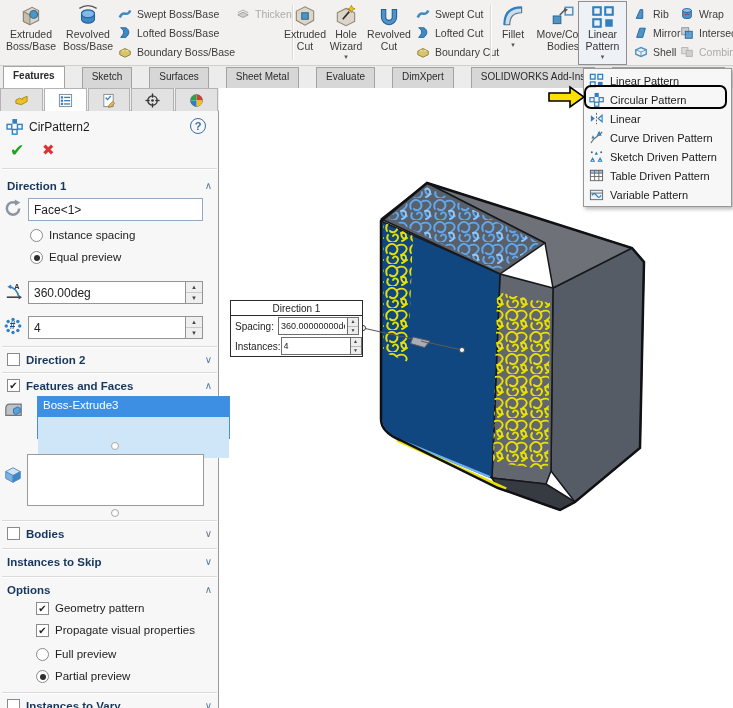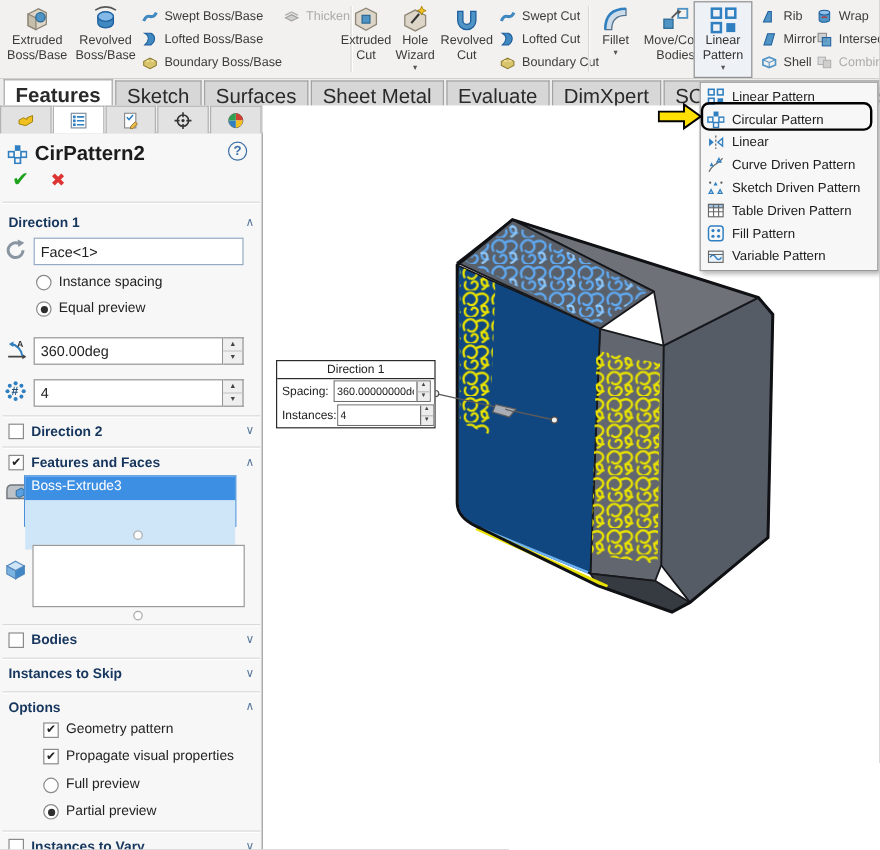--- a/index.html
+++ b/index.html
@@ -11,29 +11,29 @@
 .bigbtn{position:absolute;top:2px;height:62px;text-align:center;font-size:10.5px;line-height:1.12;color:#3b3b3b;cursor:default}
 .bigbtn svg{display:block;margin:1px auto 0}
 .smallbtn{position:absolute;height:17px;display:flex;align-items:center;gap:5px;font-size:10.5px;color:#3b3b3b;white-space:nowrap}
 .disabled{color:#ababab}
 .vsep{position:absolute;top:5px;height:55px;width:1px;background:#dbd9d6;box-shadow:1px 0 0 #fff}
 .dropglyph{font-size:7px;color:#555;line-height:1}
 .flyout-open{position:absolute;left:578px;top:1px;width:49px;height:64px;border:1px solid #8f8f8f;background:#eef2f7}
 
 
 .tabbar{position:absolute;left:0;top:66px;width:733px;height:22px;background:#ececec;display:flex;align-items:flex-end;padding-left:3px}
-.tab{height:21px;padding:3px 9px 0;background:#d7d7d7;border:1px solid #a3a3a3;border-bottom:none;font-size:17px;color:#2a2a2a;margin-right:2px;white-space:nowrap}
+.tab{height:21px;padding:3px 9px 0;background:#d7d7d7;border:1px solid #a3a3a3;border-bottom:none;font-size:10px;color:#2a2a2a;margin-right:17px;white-space:nowrap}
 .tab.active{background:#fff;font-weight:bold;height:22px}
 
 
 .pm{position:absolute;left:0;top:88px;width:219px;height:620px;background:#f7f7f7;border-right:1px solid #9a9a9a;font-size:11.5px}
 .pmtabs{position:absolute;top:0;left:0;width:219px;height:23px;display:flex;border-bottom:1px solid #c4c4c4;background:#ededed}
 .pmtab{width:43px;height:23px;display:flex;align-items:center;justify-content:center;border:1px solid #b3b3b3;border-bottom:none;background:#e2e2e2;margin-right:1px}
 .pmtab.active{background:#fff}
-.pm-title{position:absolute;left:6px;top:30px;display:flex;align-items:center;gap:6px;font-weight:bold;font-size:17px;color:#1c1c1c}
+.pm-title{position:absolute;left:6px;top:30px;display:flex;align-items:center;gap:6px;font-weight:normal;font-size:12px;color:#1c1c1c}
 .helpbtn{position:absolute;right:12px;top:30px;width:16px;height:16px;border:1.4px solid #3a6ea5;border-radius:50%;color:#3a6ea5;font-weight:bold;font-size:11px;display:flex;align-items:center;justify-content:center}
 .okbtn{position:absolute;left:10px;top:52px;font-size:17px;font-weight:bold;color:#1fa31f}
 .cancelbtn{position:absolute;left:42px;top:53px;font-size:15px;font-weight:bold;color:#d33}
 .pm-sep{position:absolute;left:2px;width:215px;height:1px;background:#dadada;box-shadow:0 1px 0 #fff}
 .sec{position:absolute;left:0;width:219px;height:19px;display:flex;align-items:center;padding:0 7px;gap:6px}
 .sec-label{font-weight:bold;font-size:11.5px;color:#17365d;white-space:nowrap}
 .chev{margin-left:auto;color:#5b7a9d;font-size:10px;line-height:1}
 .cb{width:13px;height:13px;background:#fff;border:1px solid #8a8a8a;display:inline-flex;align-items:center;justify-content:center;font-size:10px;line-height:1;color:#222;flex:none}
 .radio{width:13px;height:13px;border:1px solid #8a8a8a;border-radius:50%;background:#fff;display:inline-flex;align-items:center;justify-content:center;flex:none}
 .radio .dot{width:6px;height:6px;border-radius:50%;background:#2e2e2e}
@@ -578,21 +578,21 @@
     <div class="sec" style="top:288px">
       <span class="cb">
           <span>✔</span>
         </span>
       <span class="sec-label">Features and Faces</span>
       <span class="chev">∧</span>
     </div>
     <div class="fldrow-icon" style="top:312px"><svg width="19" height="19">
           <use href="#s-featscope"></use>
         </svg></div>
-    <div class="listbox" style="left:20px;top:308px;width:177px;height:43px;border:1px solid #4a90d9">
+    <div class="listbox" style="left:37px;top:308px;width:193px;height:43px;border:1px solid #4a90d9">
       <div class="li-sel">Boss-Extrude3</div>
       <div class="li-pale"></div>
     </div>
     <div class="handle" style="left:111px;top:354px"></div>
     <div class="fldrow-icon" style="top:378px"><svg width="18" height="18">
           <use href="#s-facecube"></use>
         </svg></div>
     <div class="listbox" style="left:27px;top:366px;width:177px;height:52px;border:1px solid #9a9a9a"></div>
     <div class="handle" style="left:111px;top:421px"></div>
 
@@ -681,26 +681,20 @@
       <span>Sketch Driven Pattern</span>
     </div>
     <div class="mitem">
       <svg width="15" height="15">
           <use href="#s-tablepat"></use>
         </svg>
       <span>Table Driven Pattern</span>
     </div>
     <div class="mitem">
       <svg width="15" height="15">
-          <use href="#s-fillpat"></use>
-        </svg>
-      <span>Fill Pattern</span>
-    </div>
-    <div class="mitem">
-      <svg width="15" height="15">
           <use href="#s-varpat"></use>
         </svg>
       <span>Variable Pattern</span>
     </div>
   </div>
 
   <div class="hl-ring"></div>
   <svg class="note-arrow" width="38" height="26">
     <polygon points="1,9 22,9 22,3 36,13 22,23 22,17 1,17" fill="#ffe000" stroke="#000" stroke-width="1.6"></polygon>
   </svg>

